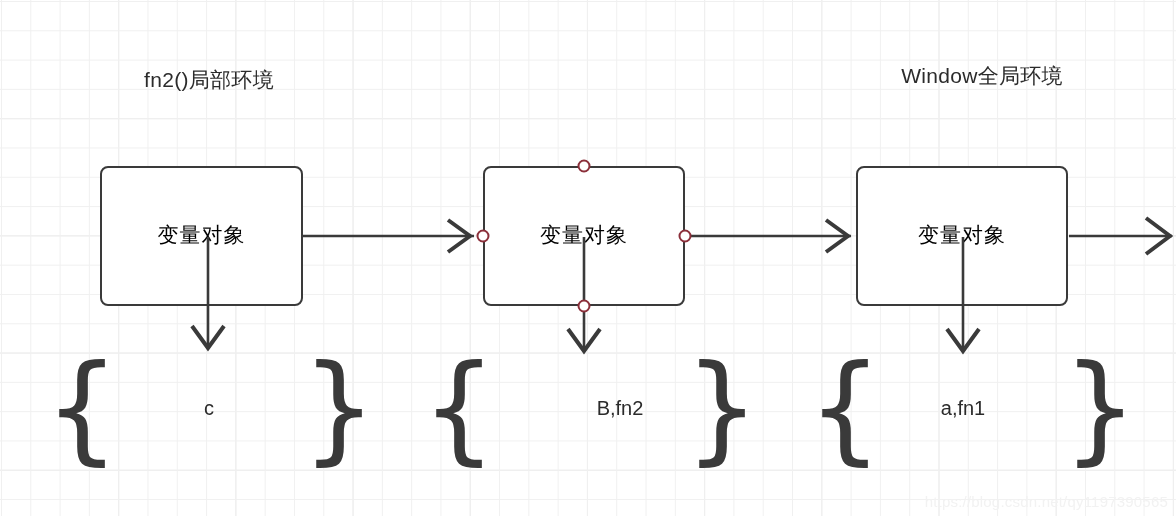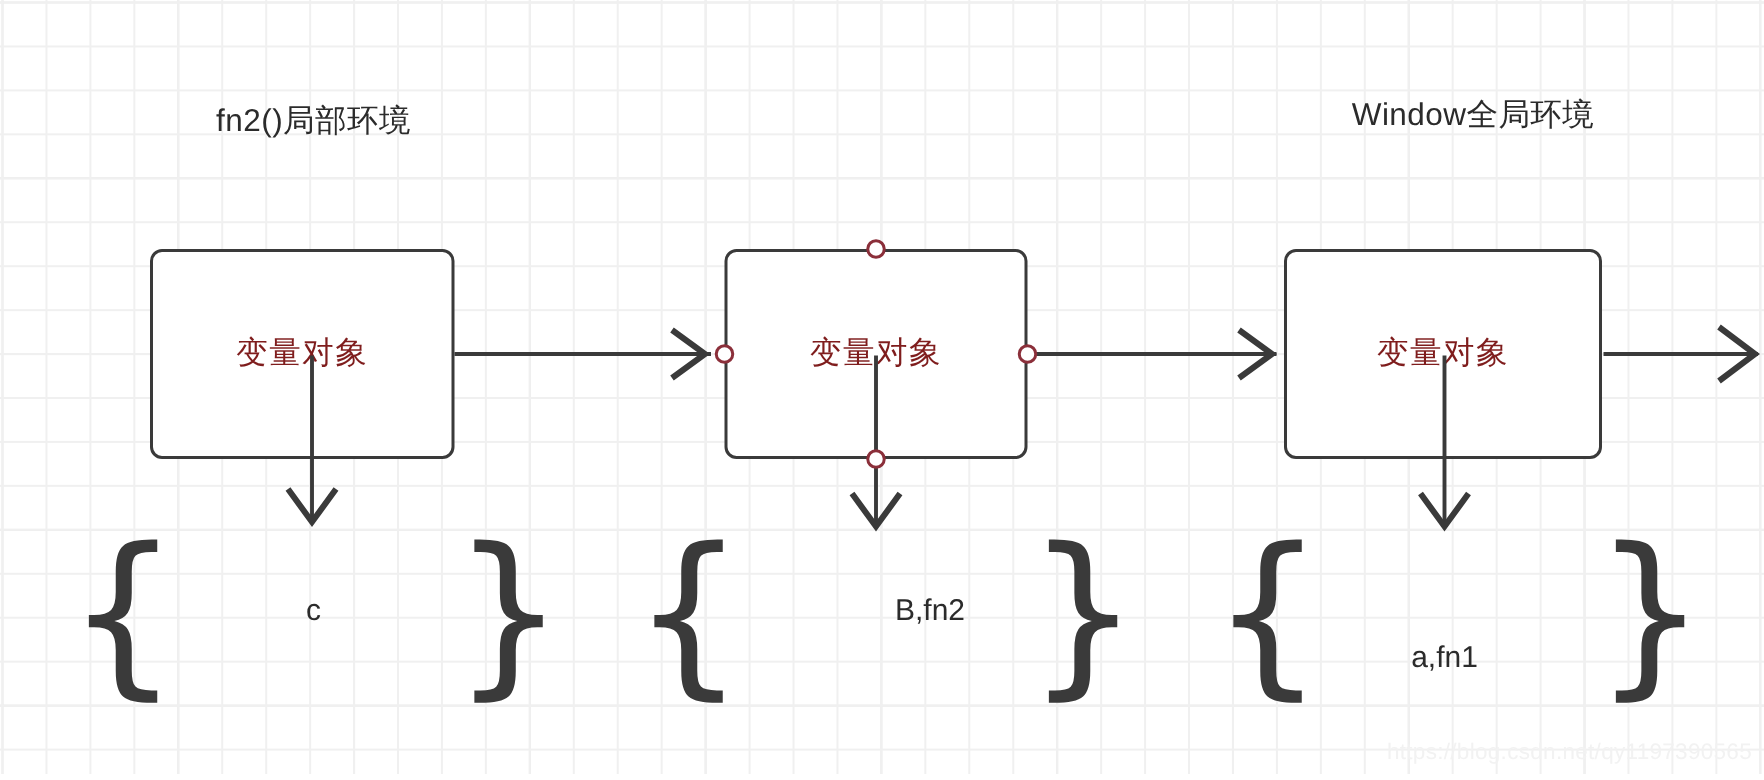--- a/index.html
+++ b/index.html
@@ -47,21 +47,21 @@
     border: 2.6px solid #3a3a3a;
     border-radius: 8px;
     background: #ffffff;
     box-sizing: border-box;
     display: flex;
     align-items: center;
     justify-content: center;
   }
   .vo-box .vo-label {
     font-size: 21px;
-    color: #7f1d1d;
+    color: #000000;
     letter-spacing: 1px;
     white-space: nowrap;
     margin-top: -2px;
   }
 
   .handle {
     position: absolute;
     width: 13px;
     height: 13px;
     border: 2.2px solid #8b2f3a;
@@ -169,18 +169,18 @@
 
   <div class="brace" style="left:82px; top:408px;">{</div>
   <div class="scope-label" style="left:209px; top:408px;">c</div>
   <div class="brace" style="left:339px; top:408px;">}</div>
 
   <div class="brace" style="left:459px; top:408px;">{</div>
   <div class="scope-label" style="left:620px; top:408px;">B,fn2</div>
   <div class="brace" style="left:722px; top:408px;">}</div>
 
   <div class="brace" style="left:845px; top:408px;">{</div>
-  <div class="scope-label" style="left:963px; top:408px;margin-top:31px;">a,fn1</div>
+  <div class="scope-label" style="left:963px; top:408px;">a,fn1</div>
   <div class="brace" style="left:1100px; top:408px;">}</div>
 
   <div class="watermark">https://blog.csdn.net/qy1197390565</div>
 
 </div>
 
 </body></html>

